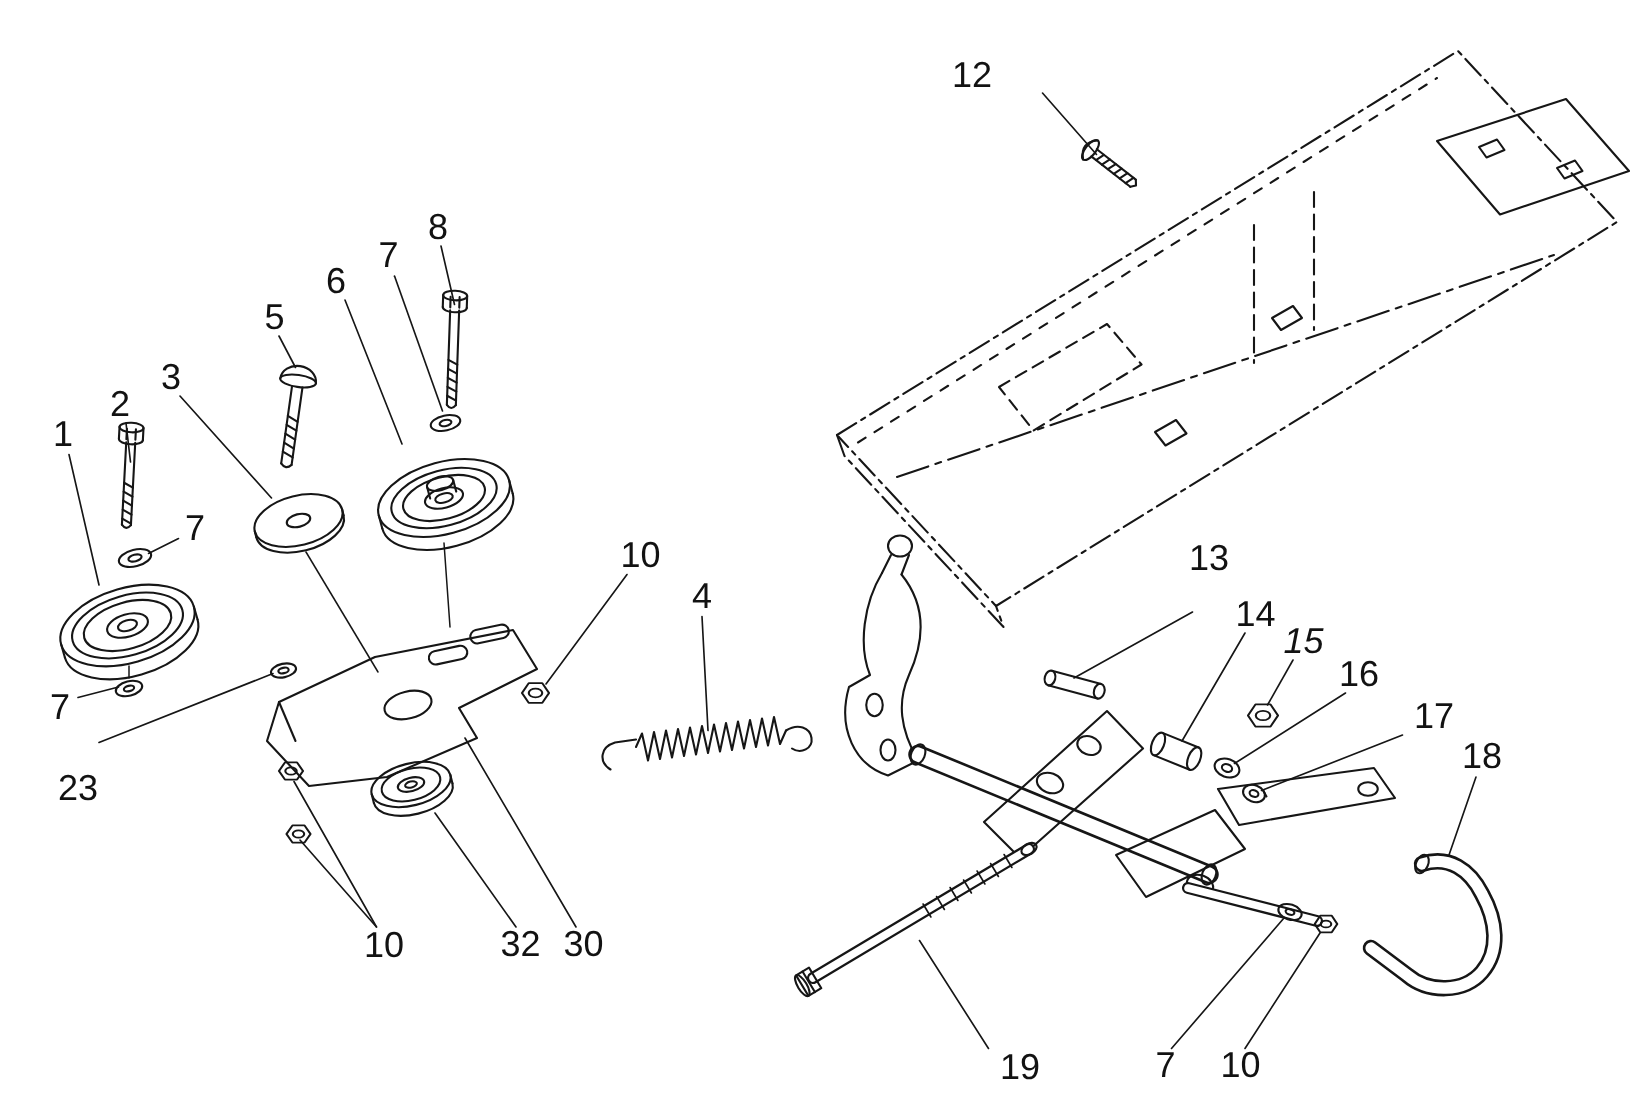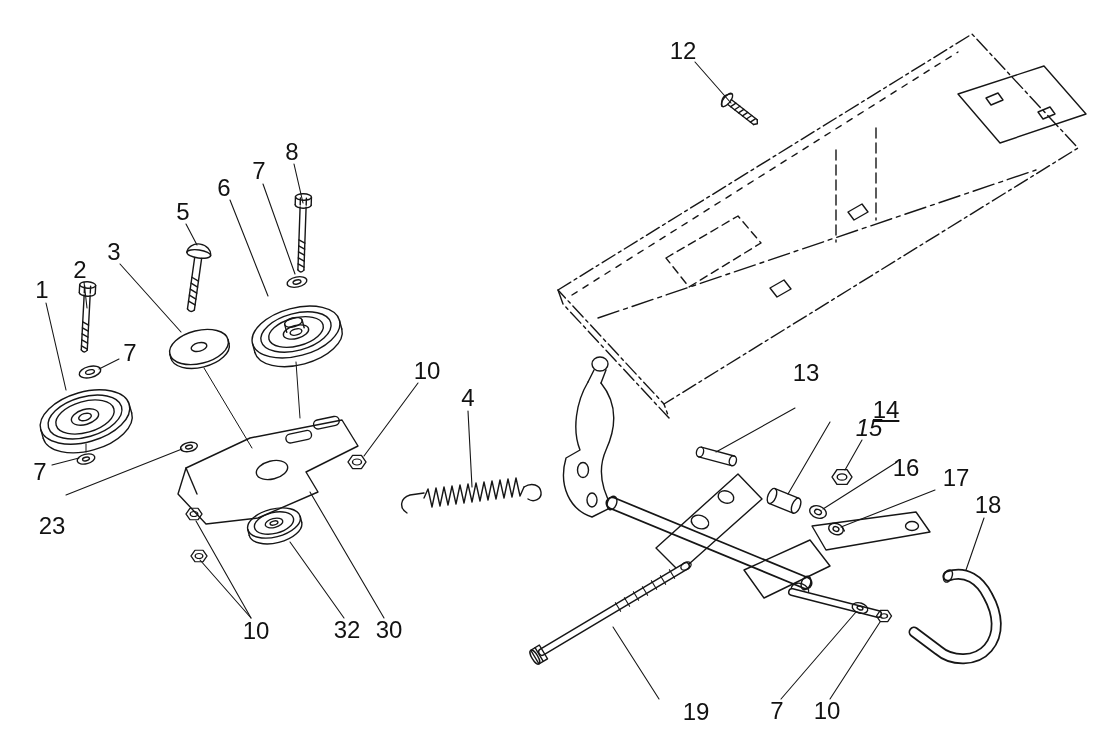--- a/index.html
+++ b/index.html
@@ -286,30 +286,30 @@
       <div class="callout" style="left: 42px; top: 290px;">1</div>
       <div class="callout" style="left: 80px; top: 270px;">2</div>
       <div class="callout" style="left: 114px; top: 252px;">3</div>
       <div class="callout" style="left: 183px; top: 212px;">5</div>
       <div class="callout" style="left: 224px; top: 188px;">6</div>
       <div class="callout" style="left: 259px; top: 171px;">7</div>
       <div class="callout" style="left: 292px; top: 152px;">8</div>
       <div class="callout" style="left: 130px; top: 353px;">7</div>
       <div class="callout" style="left: 427px; top: 371px;">10</div>
       <div class="callout" style="left: 468px; top: 398px;">4</div>
-      <div class="callout" style="left: 683px; top: 51px;">12</div>
+      <div class="callout" style="left: 648px; top: 51px;">12</div>
       <div class="callout" style="left: 806px; top: 373px;">13</div>
-      <div class="callout" style="left: 886px; top: 410px; text-decoration: underline;">14</div>
+      <div class="callout" style="left: 837px; top: 410px;">14</div>
       <div class="callout" style="left: 869px; top: 428px; font-style: italic;">15</div>
-      <div class="callout" style="left: 906px; top: 450px; margin-top: 18px;">16</div>
+      <div class="callout" style="left: 906px; top: 450px;">16</div>
       <div class="callout" style="left: 956px; top: 478px;">17</div>
       <div class="callout" style="left: 988px; top: 505px;">18</div>
       <div class="callout" style="left: 40px; top: 472px;">7</div>
       <div class="callout" style="left: 52px; top: 502px; margin-top: 24px;">23</div>
       <div class="callout" style="left: 256px; top: 631px;">10</div>
       <div class="callout" style="left: 347px; top: 630px;">32</div>
       <div class="callout" style="left: 389px; top: 630px;">30</div>
-      <div class="callout" style="left: 696px; top: 712px;">19</div>
+      <div class="callout" style="left: 680px; top: 712px;">19</div>
       <div class="callout" style="left: 777px; top: 711px;">7</div>
       <div class="callout" style="left: 827px; top: 711px;">10</div>
     </div>
 
 </div>
 
 </body></html>

